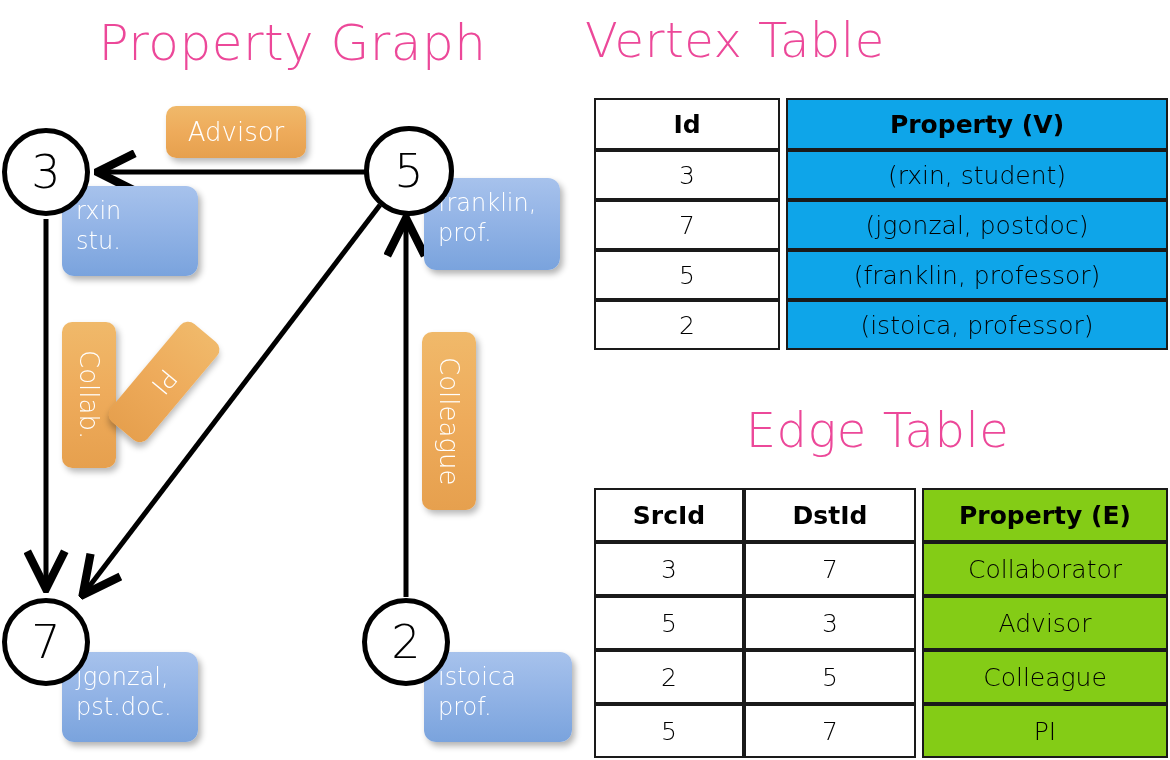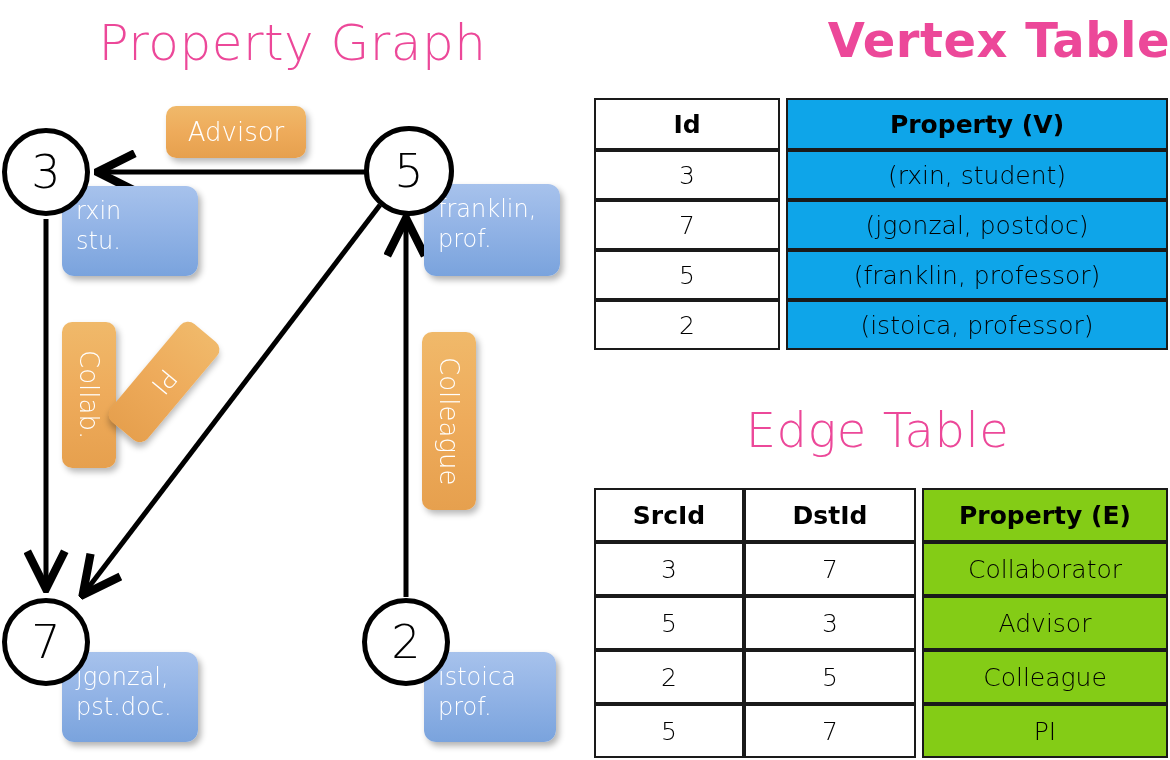--- a/index.html
+++ b/index.html
@@ -19,21 +19,21 @@
   
   .title {
     position: absolute;
     font-family: "DejaVu Sans", sans-serif;
     font-weight: 300;
     color: #ec4899;
     white-space: nowrap;
     letter-spacing: 0.5px;
   }
   #title-property-graph { left: 0; top: 14px; width: 585px; text-align: center; font-size: 50px; }
-  #title-vertex-table   { left: 585px; top: 12px; width: 585px; text-align: right; font-size: 48px; font-weight: bold; }
+  #title-vertex-table   { left: 585px; top: 12px; width: 585px; text-align: left; font-size: 48px; }
   #title-edge-table     { left: 585px; top: 402px; width: 585px; text-align: center; font-size: 48px; }
 
   
   #graph-panel {
     position: absolute;
     left: 0; top: 0;
     width: 585px; height: 760px;
   }
   #graph-edges {
     position: absolute;
@@ -72,23 +72,23 @@
     box-shadow: 3px 4px 6px rgba(0,0,0,0.30);
     color: #ffffff;
     font-family: "DejaVu Sans", sans-serif;
     font-weight: 300;
     font-size: 24px;
     line-height: 1.25;
     padding: 10px 0 16px 14px;
     box-sizing: border-box;
   }
   #prop-3 { left: 62px;  top: 186px; width: 136px; height: 90px; }
-  #prop-5 { left: 424px; top: 184px; width: 136px; height: 92px; }
+  #prop-5 { left: 424px; top: 178px; width: 136px; height: 92px; }
   #prop-7 { left: 62px;  top: 652px; width: 136px; height: 90px; }
-  #prop-2 { left: 424px; top: 652px; width: 132px; height: 90px; }
+  #prop-2 { left: 424px; top: 652px; width: 148px; height: 90px; }
 
   
   .edge-box {
     position: absolute;
     border-radius: 10px;
     background: linear-gradient(to bottom, #f0b96a 0%, #eeab5b 50%, #e6a04e 100%);
     box-shadow: 3px 4px 6px rgba(0,0,0,0.28);
     color: #ffffff;
     font-family: "DejaVu Sans", sans-serif;
     font-weight: 300;

